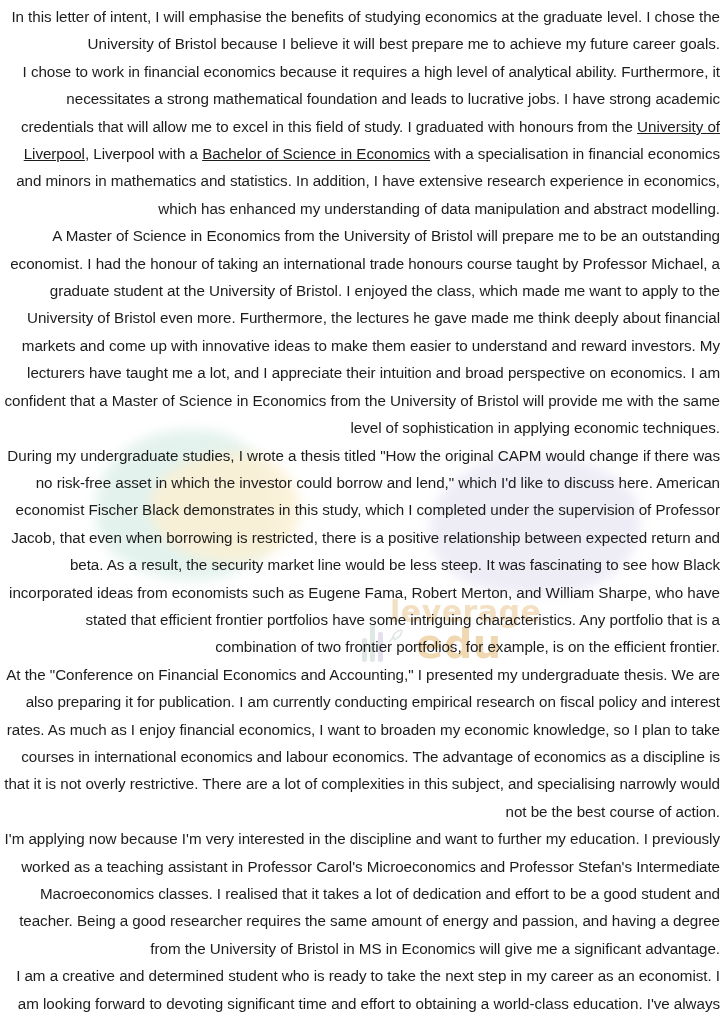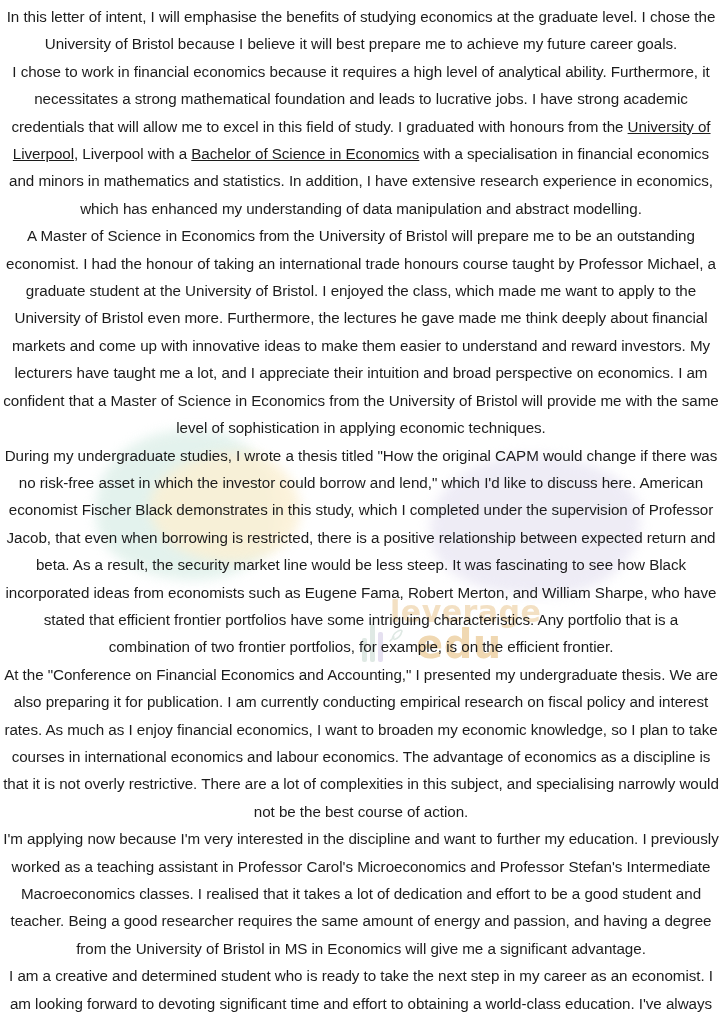--- a/index.html
+++ b/index.html
@@ -129,21 +129,21 @@
     top: 0;
     width: 724px;
     padding: 3px 4px 0 2px;
     box-sizing: border-box;
   }
   #letter p {
     margin: 0;
     font-size: 15.2px;
     line-height: 27.4px;
     color: #1c1c1c;
-    text-align: center;
+    text-align: right;
     letter-spacing: -0.05px;
     word-spacing: 0px;
     font-family: "Liberation Sans", sans-serif;
   }
   #letter u {
     text-decoration: underline;
     text-underline-offset: 1px;
   }
 </style>
 </head>

